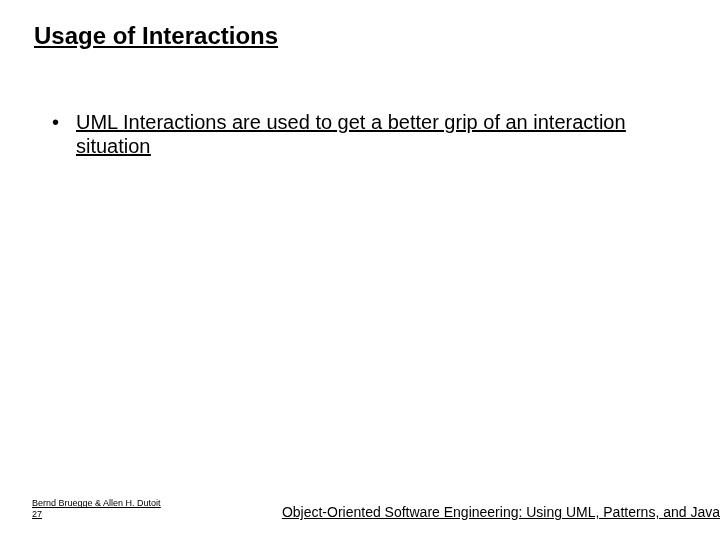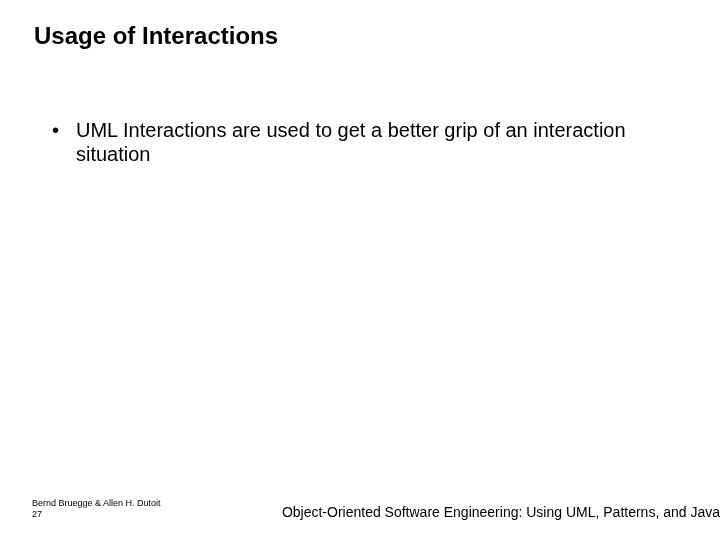--- a/index.html
+++ b/index.html
@@ -1,20 +1,20 @@
 <!DOCTYPE html>
 <html><head>
 <meta charset="utf-8">
 <style>
-  * { margin: 0; padding: 0; box-sizing: border-box; }
+  * { margin: 0; padding: 0; box-sizing: border-box; text-decoration: underline; }
   html, body { width: 720px; height: 540px; background: #fff; font-family: Arial, Helvetica, sans-serif; color: #000; }
   .slide { position: relative; width: 720px; height: 540px; }
   .title { position: absolute; top: 22px; left: 34px; font-size: 24px; font-weight: bold; }
   .content { position: absolute; top: 110px; left: 52px; right: 40px; }
-  ul { list-style: none; margin-top: 8px; }
+  ul { list-style: none; }
   li { font-size: 20px; line-height: 1.2; margin-bottom: 34px; padding-left: 24px; position: relative; }
   li::before { content: "•"; position: absolute; left: 0; top: 0; font-size: 20px; }
   .footer-left { position: absolute; bottom: 20px; left: 32px; font-size: 9px; line-height: 1.2; }
   .footer-center { position: absolute; bottom: 20px; left: 0; right: 0; text-align: right; font-size: 14px; }
 </style>
 </head>
 <body>
 
 <div class="slide">
   <div class="title">Usage of Interactions</div>

